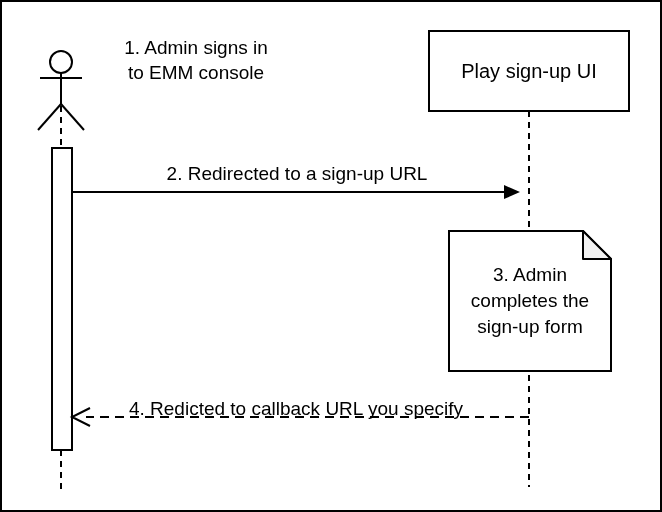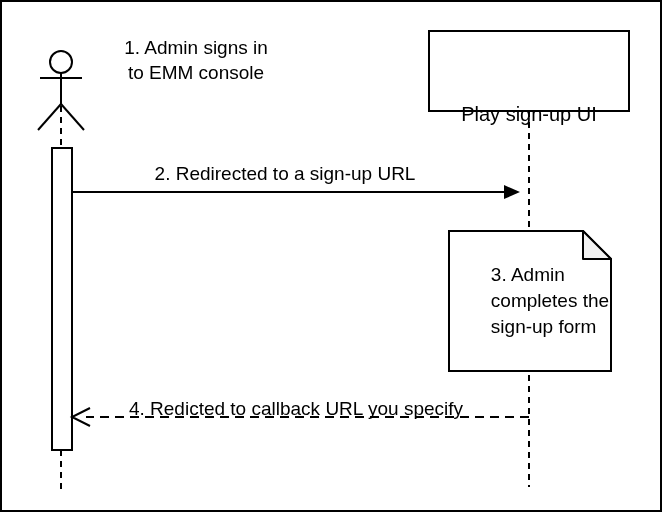--- a/index.html
+++ b/index.html
@@ -34,36 +34,35 @@
   .note-fold { fill: var(--note-fold-fill); stroke: var(--stroke); stroke-width: 2; stroke-linejoin: round; }
   .label {
     position: absolute;
     color: var(--text-color);
     font-size: 19px;
     line-height: 25px;
     text-align: center;
     white-space: pre-line;
   }
   .label-step1 { left: 90px; top: 33px; width: 208px; }
-  .label-step2 { left: 60px; top: 159px; width: 440px; padding-left: 6px; }
+  .label-step2 { left: 72px; top: 159px; width: 440px; padding-left: 6px; }
   .label-step4 { left: 74px; top: 394px; width: 440px; }
   .participant-box-label {
     position: absolute;
     left: 427px; top: 29px; width: 200px; height: 80px;
     display: flex; align-items: center; justify-content: center;
-    font-size: 20px; color: var(--text-color); margin-top: 43px;
+    font-size: 20px; color: var(--text-color);
   }
   .note-label {
     position: absolute;
     left: 447px; top: 229px; width: 162px; height: 140px;
     display: flex; align-items: center; justify-content: center;
     font-size: 19px; line-height: 26px;
-    white-space: pre-line;
+    text-align: center; white-space: pre-line;
     color: var(--text-color);
-    margin-left: 20px;
   }
 </style>
 </head>
 <body>
 
 <div class="canvas">
 
   <svg class="shapes-layer" viewBox="0 0 658 508">
 
     <g>

